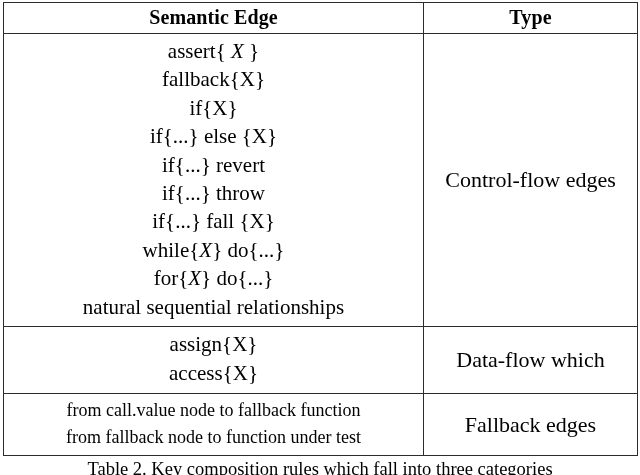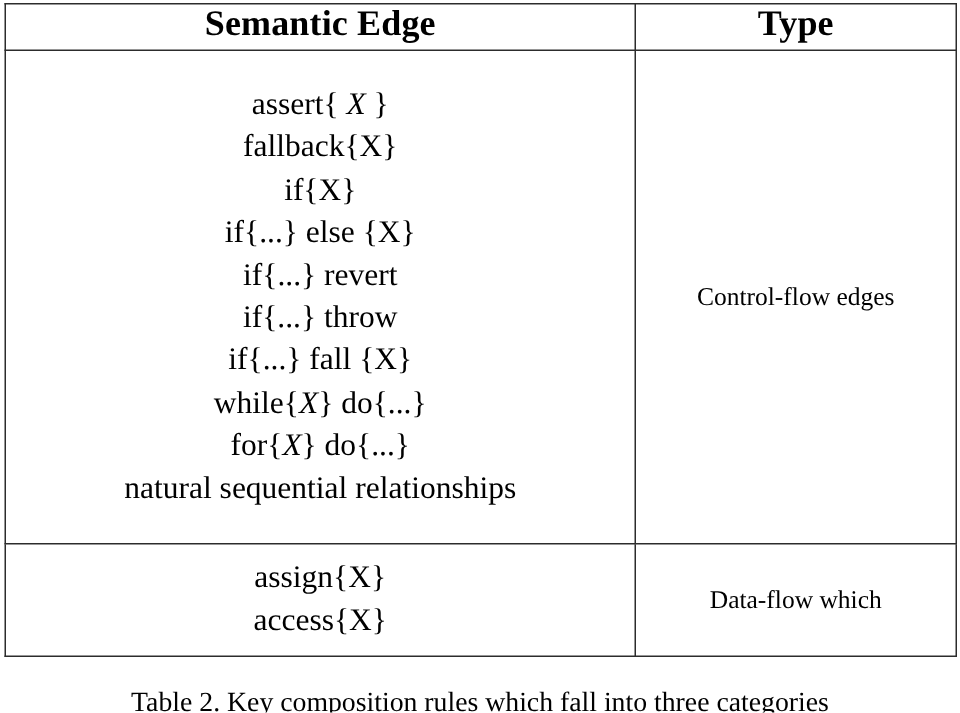--- a/index.html
+++ b/index.html
@@ -36,39 +36,39 @@
   table.semantic-table th,
   table.semantic-table td {
     border: 1.6px solid #2c2c2c;
   }
 
   col.col-edge { width: 420px; }
   col.col-type { width: 214px; }
 
   th.head-cell {
     font-weight: bold;
-    font-size: 24px;
+    font-size: 20px;
     line-height: 1.05;
     vertical-align: middle;
     height: 28px;
     padding: 0 0 2px 0;
     letter-spacing: 0.1px;
   }
 
   td.edge-cell {
     text-align: center;
     vertical-align: middle;
     font-size: 21px;
     padding: 3px 6px 5px 6px;
   }
 
   td.type-cell {
     text-align: center;
     vertical-align: middle;
-    font-size: 17px;
+    font-size: 22px;
     padding: 0 6px;
   }
 
   .edge-line {
     display: block;
     line-height: 28.4px;
     white-space: nowrap;
   }
 
   td.edge-cell.tight .edge-line {
@@ -134,18 +134,25 @@
       </tr>
 
       <tr>
         <td class="edge-cell tight">
           <span class="edge-line">assign{X}</span>
           <span class="edge-line">access{X}</span>
         </td>
         <td class="type-cell">Data-flow which</td>
       </tr>
 
+      <tr>
+        <td class="edge-cell fallback-cell">
+          <span class="edge-line">from call.value node to fallback function</span>
+          <span class="edge-line">from fallback node to function under test</span>
+        </td>
+        <td class="type-cell">Fallback edges</td>
+      </tr>
 
     </tbody>
   </table>
 </div>
 
 <div class="caption">Table 2. Key composition rules which fall into three categories</div>
 
 </body></html>

